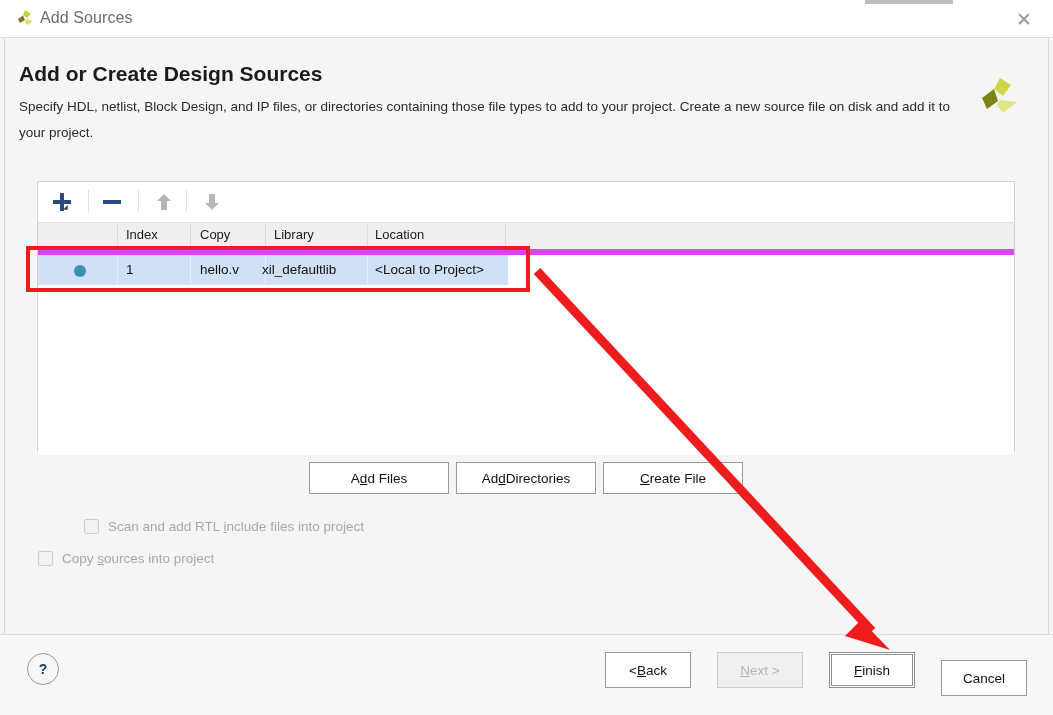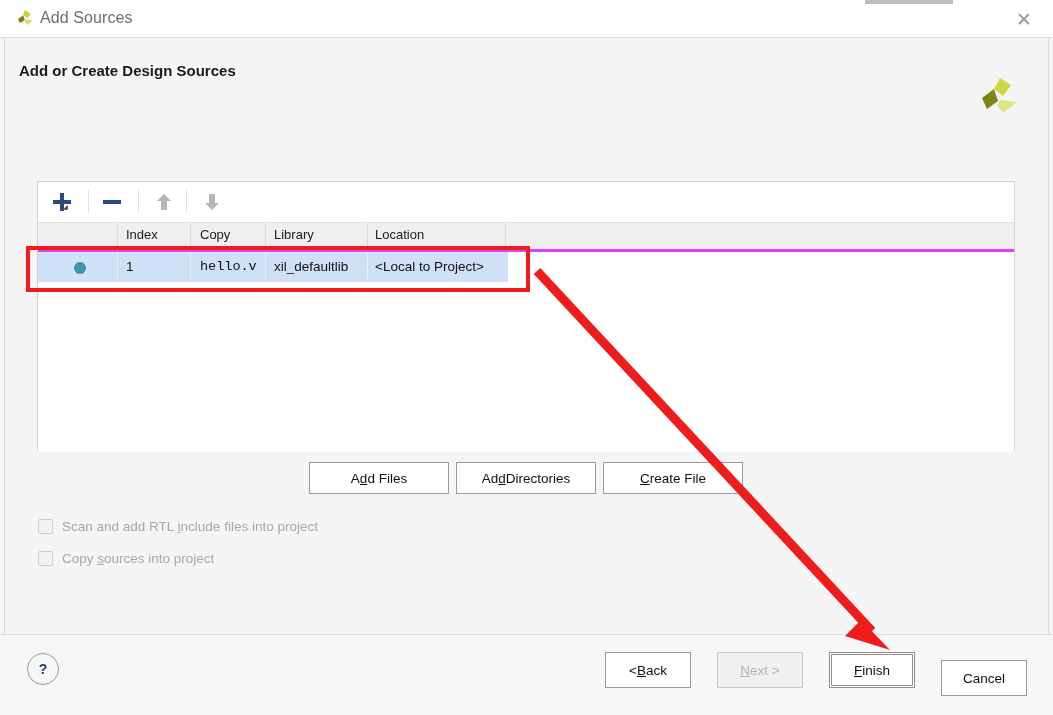--- a/index.html
+++ b/index.html
@@ -79,21 +79,21 @@
   .body-right-rule {
     position: absolute;
     right: 4px; top: 0;
     width: 1px; height: 596px;
     background: #d8d8d8;
   }
 
   .heading {
     position: absolute;
     left: 19px; top: 24px;
-    font-size: 15px;
+    font-size: 21px;
     font-weight: bold;
     color: #1b1b1b;
   }
   .subtext {
     position: absolute;
     left: 19px; top: 56px;
     width: 948px;
     font-size: 13.5px;
     line-height: 26px;
     color: #2c2c2c;
@@ -131,21 +131,21 @@
   .tb-sep {
     position: absolute;
     top: 8px;
     width: 1px; height: 22px;
     background: #e0e0e0;
   }
   .tbl-header {
     position: relative;
     height: 26px;
     background: #efefef;
-    border-bottom: 3px solid #d946ef;
+    border-bottom: 6px solid #d946ef;
   }
   .th {
     position: absolute;
     top: 4px;
     font-size: 13px;
     color: #1b1b1b;
   }
   .th-div {
     position: absolute;
     top: 0;
@@ -312,20 +312,21 @@
     </div>
     <div class="title-text">Add Sources</div>
     <div class="close-btn">✕</div>
   </div>
 
   <div class="body-area">
     <div class="body-left-rule"></div>
     <div class="body-right-rule"></div>
 
     <div class="heading">Add or Create Design Sources</div>
+    <div class="subtext">Specify HDL, netlist, Block Design, and IP files, or directories containing those file types to add to your project. Create a new source file on disk and add it to your project.</div>
 
     <div class="xilinx-logo">
       <svg viewBox="0 0 44 44" width="44" height="44">
         <polygon points="25,2 36,9 28,20 19,13" fill="#cfd647"></polygon>
         <polygon points="7,22 19,13 23,25 12,33" fill="#7f8416"></polygon>
         <polygon points="25,24 42,26 28,37 22,29" fill="#e0e585"></polygon>
       </svg>
     </div>
 
     <div class="table-panel">
@@ -369,23 +370,23 @@
         <div class="th" style="left:337px;">Location</div>
         <div class="th-div" style="left:467px;"></div>
       </div>
 
       <div class="tbl-rows">
         <div class="trow">
           <div class="dot"></div>
           <div class="cell-div" style="left:79px;"></div>
           <div class="cell" style="left:88px;">1</div>
           <div class="cell-div" style="left:152px;"></div>
-          <div class="cell" style="left:162px;font-family:Liberation Mono, monospace;">hello.v</div>
+          <div class="cell" style="left:162px;">hello.v</div>
           <div class="cell-div" style="left:227px;"></div>
-          <div class="cell" style="left:236px;">xil_defaultlib</div>
+          <div class="cell" style="left:224px;">xil_defaultlib</div>
           <div class="cell-div" style="left:329px;"></div>
           <div class="cell" style="left:337px;">&lt;Local to Project&gt;</div>
         </div>
       </div>
     </div>
 
     <div class="mid-btns">
       <div class="btn" style="left:309px; width:140px;">
         <span>A</span>
           <span class="mn">d</span>
@@ -396,21 +397,21 @@
           <span class="mn">d</span>
           <span> Directories</span>
       </div>
       <div class="btn" style="left:603px; width:140px;">
         <span></span>
           <span class="mn">C</span>
           <span>reate File</span>
       </div>
     </div>
 
-    <div class="chk-row" style="top:481px;">
+    <div class="chk-row" style="top:481px;margin-left:46px;">
       <div class="chk-box"></div>
       <div class="chk-label"><span>Scan and add RTL </span><span class="mn">i</span><span>nclude files into project</span></div>
     </div>
     <div class="chk-row" style="top:513px;">
       <div class="chk-box"></div>
       <div class="chk-label"><span>Copy </span><span class="mn">s</span><span>ources into project</span></div>
     </div>
 
     <div class="footer">
       <div class="help-btn">?</div>

